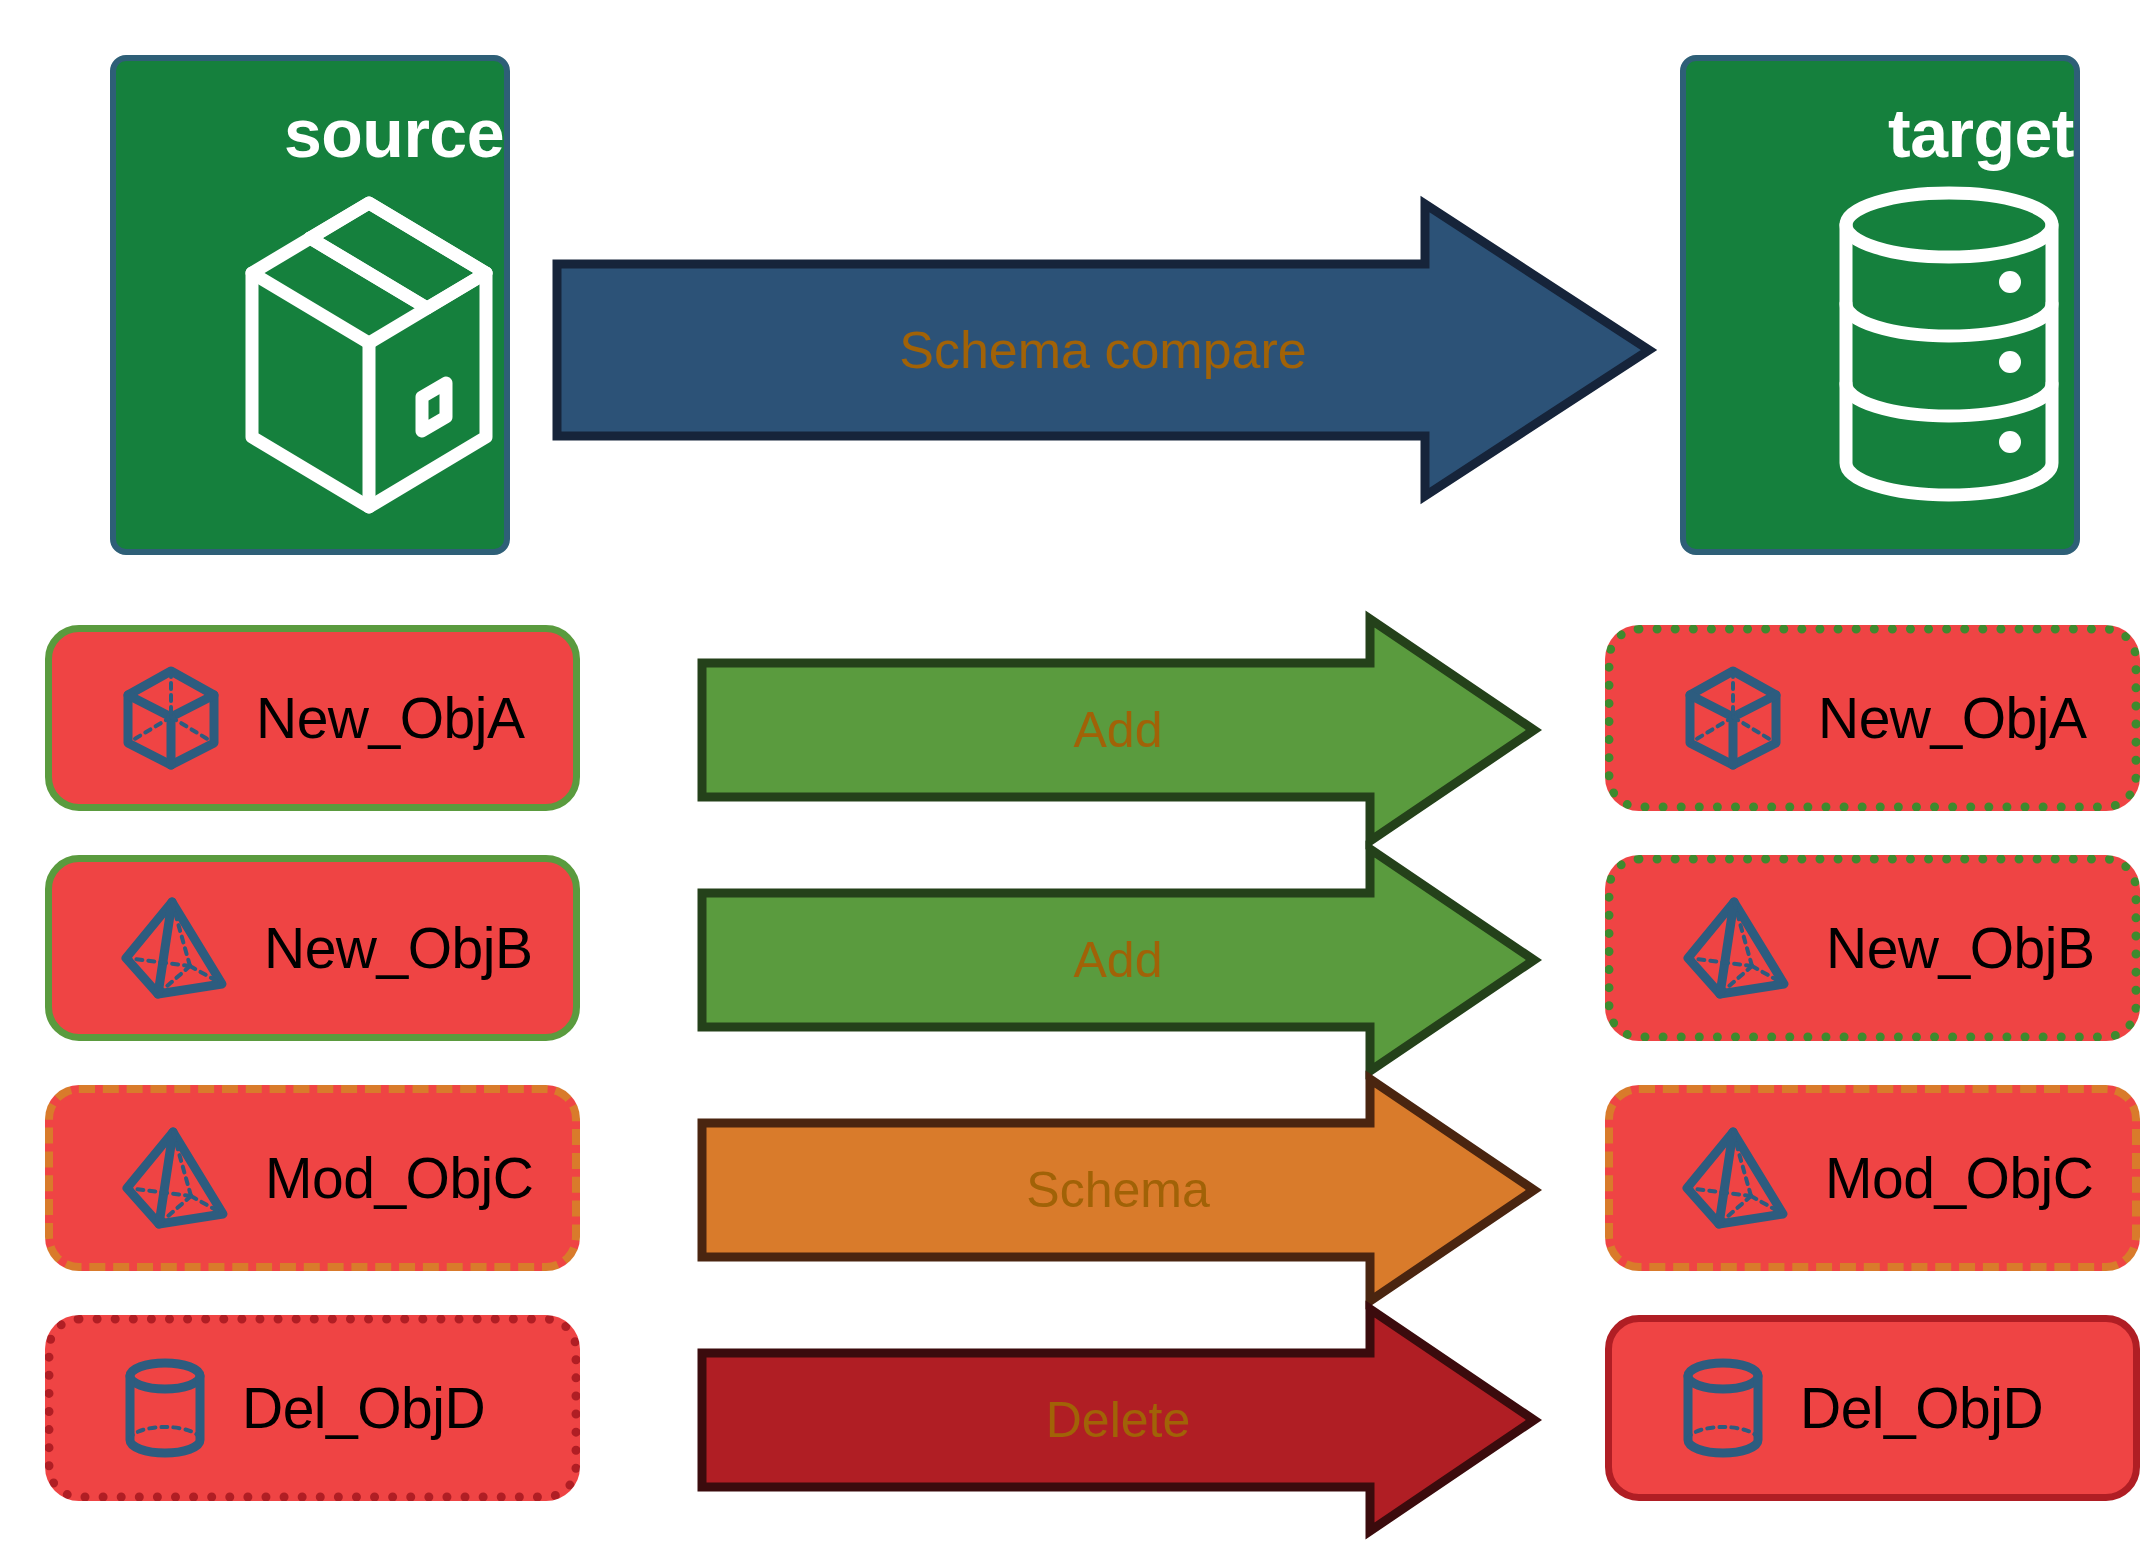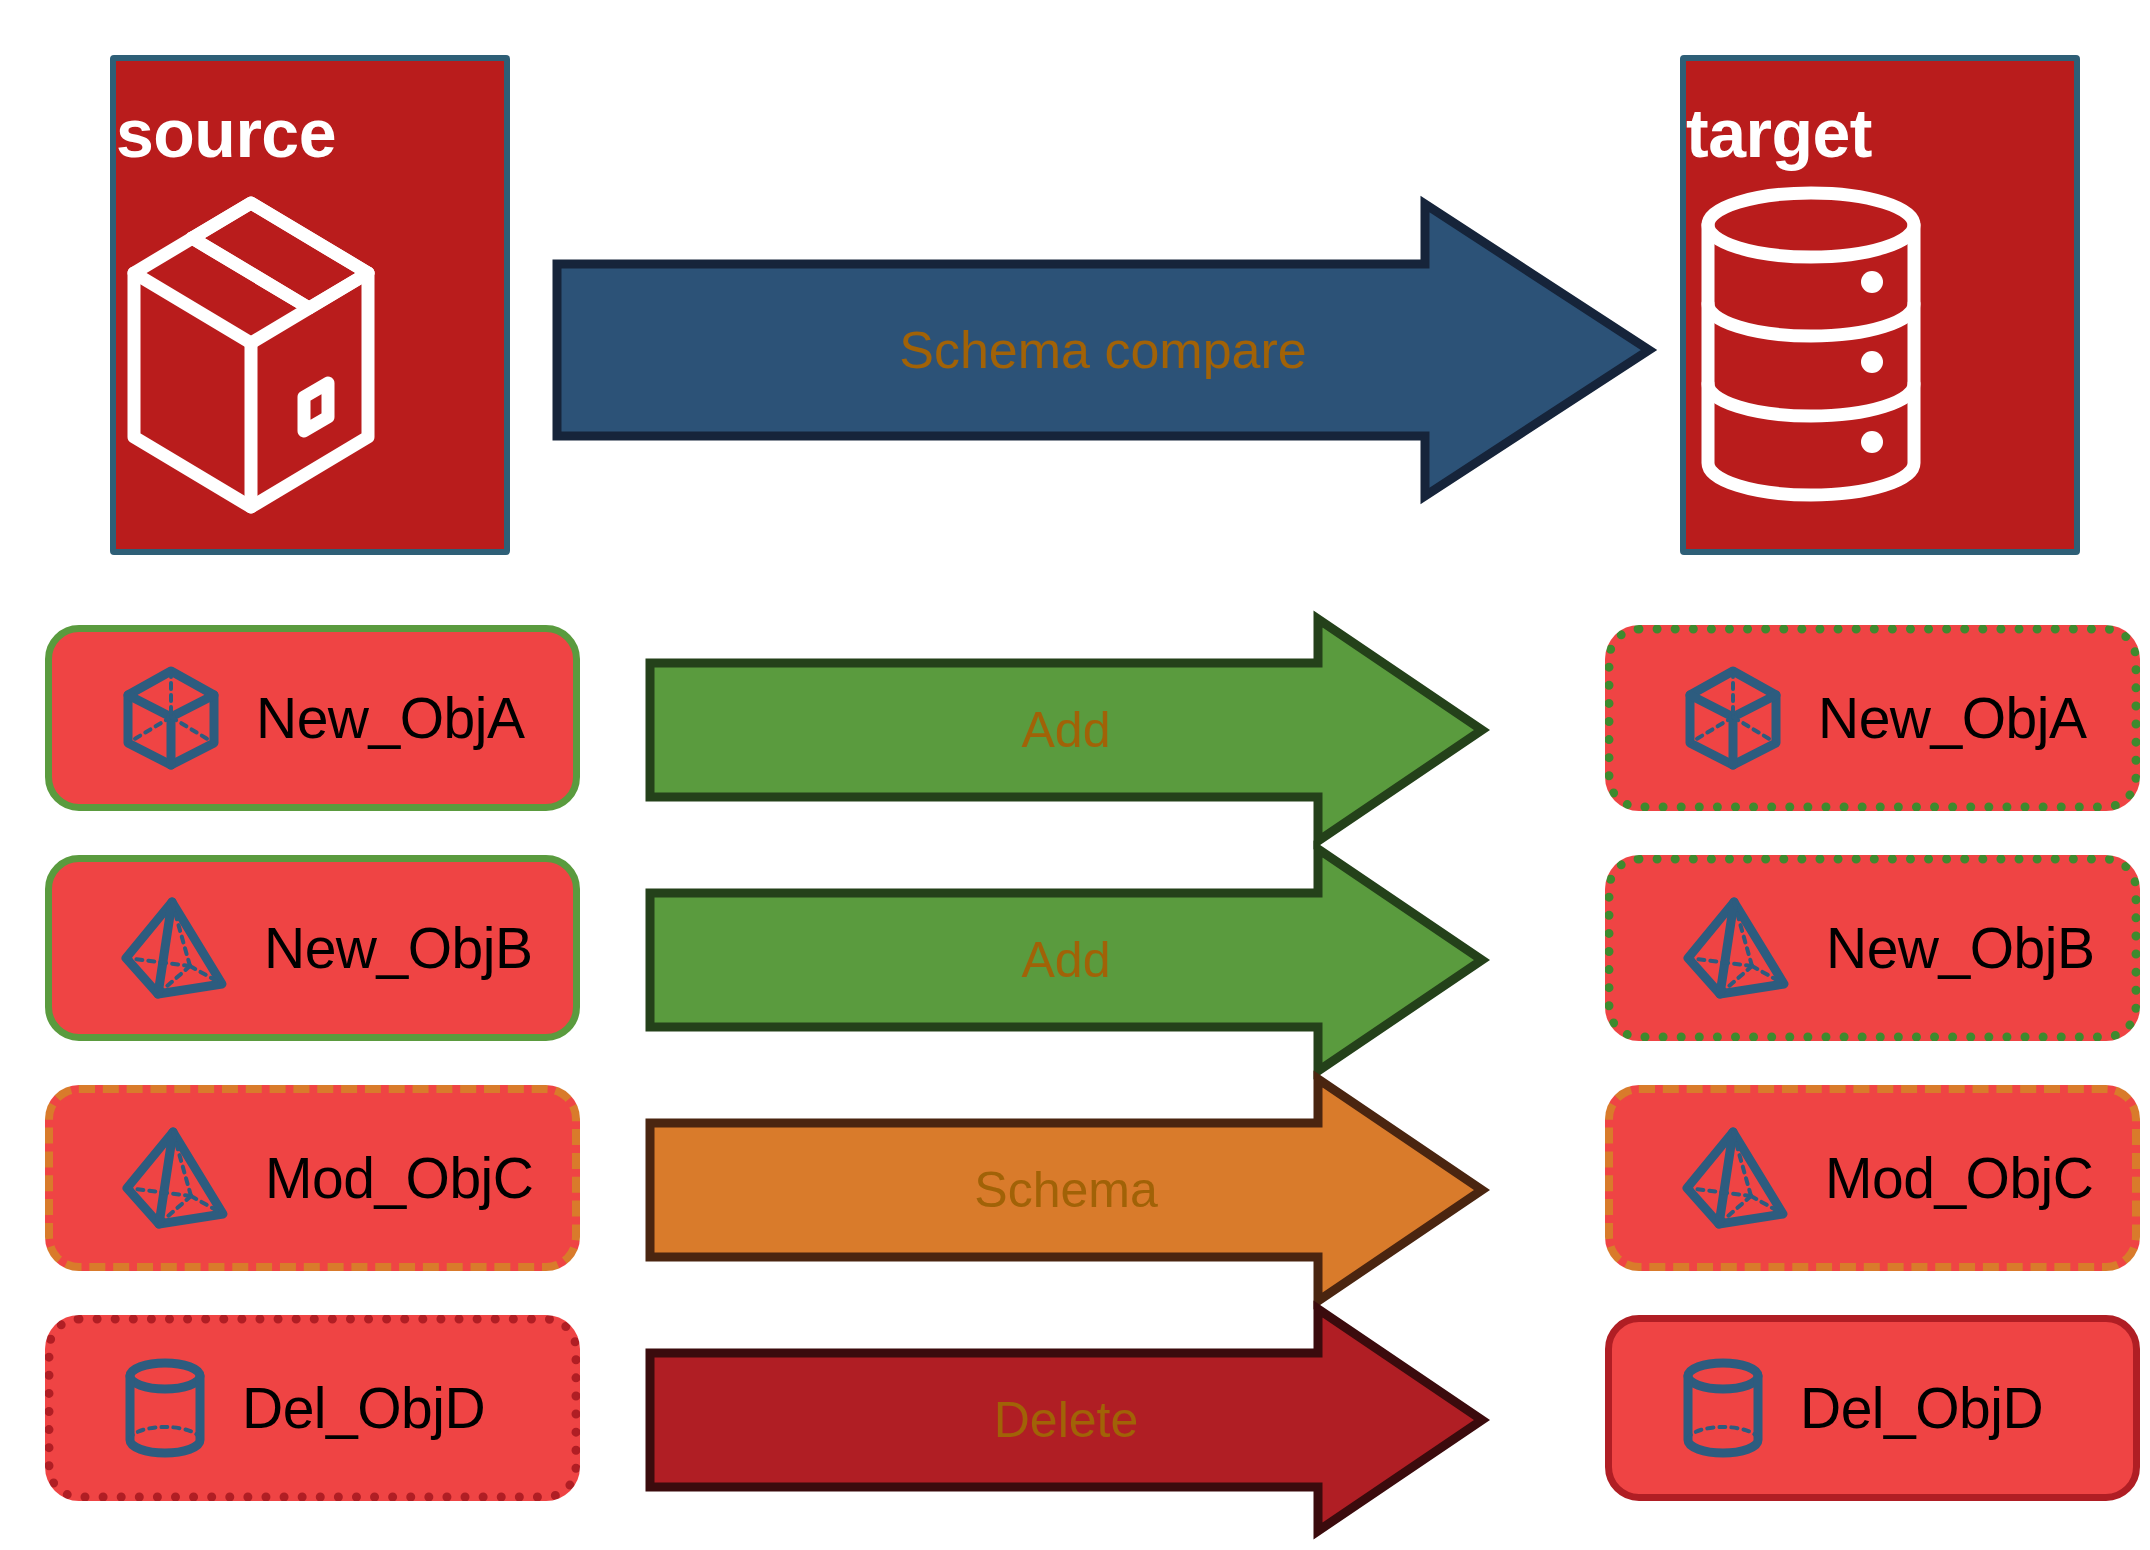--- a/index.html
+++ b/index.html
@@ -9,25 +9,25 @@
     font-family:"Liberation Sans", sans-serif;
     overflow:hidden;
     position:relative;
   }
   .stage{position:absolute;left:0;top:0;width:2150px;height:1550px;}
 
   
   .endpoint{
     position:absolute;
     width:400px;height:500px;
-    border-radius:4px;
-    background:#b91c1c;
+    border-radius:16px;
+    background:#15803d;
     border:6px solid #2E5F77;
     box-sizing:border-box;
-    display:flex;flex-direction:column;align-items:flex-start;
+    display:flex;flex-direction:column;align-items:flex-end;
   }
   #source-card{left:110px;top:55px;}
   #target-card{left:1680px;top:55px;}
   .endpoint-title{
     color:#ffffff;font-weight:bold;font-size:68px;
     margin-top:38px;letter-spacing:-0.5px;line-height:1;
   }
   .endpoint-icon{margin-top:18px;}
 
   
@@ -58,21 +58,21 @@
   .left-card{left:45px;}
   .right-card{left:1605px;width:535px;}
 
   .b-solid-green {border:7px solid #5A9B3E;}
   .b-dotted-green{border:9px dotted #3E8A2E;}
   .b-dashed-orange{border:8px dashed #D97B2B;}
   .b-dotted-red  {border:9px dotted #B01E24;}
   .b-solid-red   {border:7px solid #B01E24;}
 
   
-  .row-arrow{position:absolute;left:646px;width:840px;height:230px;}
+  .row-arrow{position:absolute;left:698px;width:840px;height:230px;}
   .row-arrow .arrow-label{font-size:50px;}
 
   svg{display:block;overflow:visible;}
 </style>
 </head>
 <body>
 
 <div class="stage">
 
   <div class="endpoint" id="source-card">

